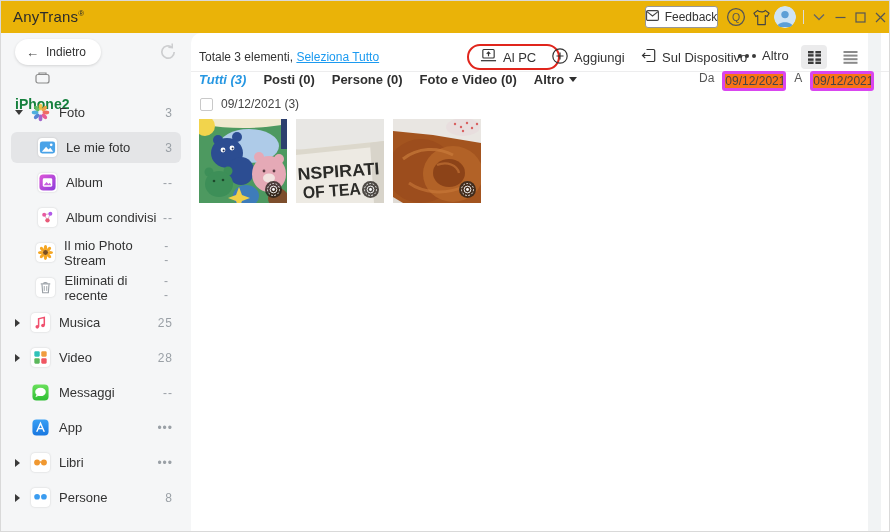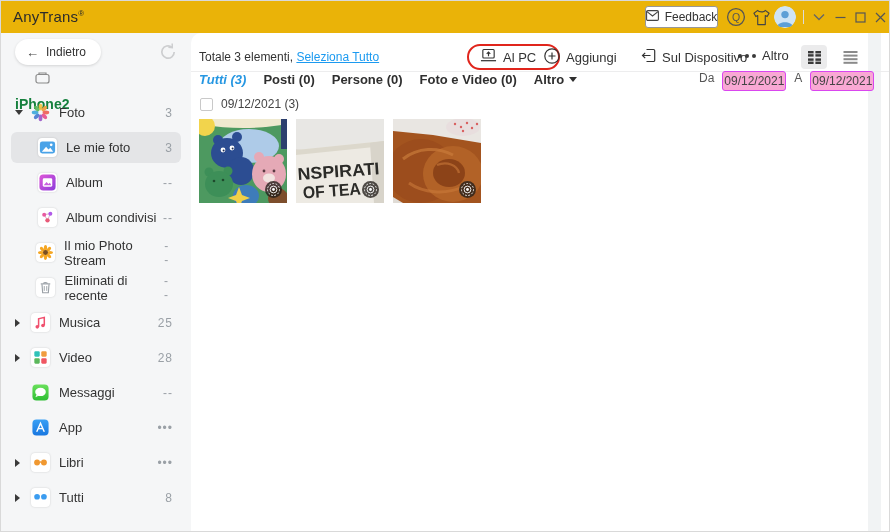--- a/index.html
+++ b/index.html
@@ -40,36 +40,36 @@
   .corner-bg { position:absolute; top:32px; left:190px; width:14px; height:14px; background:#f5f6f7; }
   .main { position:absolute; top:32px; left:190px; right:0; bottom:0; background:#fff; border-top-left-radius:10px; }
   .scroll-track { position:absolute; top:0; right:8px; width:13px; bottom:0; background:#f1f3f4; }
 
   .toolbar { position:absolute; top:0; left:0; right:0; height:31px; border-bottom:1px solid #ededee;margin-top:8px; }
   .summary { position:absolute; left:8px; top:9px; font-size:12px; color:#333; }
   .summary a { color:#1b9af0; text-decoration:underline; cursor:pointer; }
   .tool-btn { position:absolute; top:7px; display:flex; align-items:center; gap:6px; font-size:13px; color:#333; cursor:pointer; white-space:nowrap; }
   .alpc-btn { left:289px; }
   .alpc-annotation { position:absolute; left:276px; top:3px; width:93px; height:26px; border:2px solid #e0251c; border-radius:13px; pointer-events:none; }
-  .add-btn { left:353px; }
+  .add-btn { left:361px; }
   .ondevice-btn { left:450px; }
   .more-btn { left:547px; }
   .dots { display:flex; gap:3px; align-items:center; }
   .dots i { width:4px; height:4px; border-radius:50%; background:#3a3a3a; }
   .view-btn { position:absolute; top:4px; width:26px; height:24px; border-radius:4px; display:flex; align-items:center; justify-content:center; cursor:pointer; }
   .grid-btn { left:610px; background:#ebebec; }
   .list-btn { left:646px; }
 
   .filterbar { position:absolute; top:32px; left:0; right:0; height:31px; }
   .tabs { position:absolute; left:8px; top:7px; display:flex; gap:17px; font-size:13px; font-weight:bold; color:#2f2f2f; }
   .tab { cursor:pointer; display:flex; align-items:center; gap:5px; }
   .tab.active { color:#2697e2;font-style:italic; }
   .caret-down { width:0; height:0; border-left:4px solid transparent; border-right:4px solid transparent; border-top:5px solid #2f2f2f; }
   .dates { position:absolute; left:508px; top:6px; display:flex; align-items:flex-start; gap:8px; font-size:12px; color:#555; }
-  .date-input { width:64px; height:20px; border:1px solid #d946ef; border-radius:3px; background:#f9a8d4; font-size:12px; color:#444; text-align:center; font-family:"Liberation Sans",sans-serif; }
+  .date-input { width:64px; height:20px; border:3px solid #d946ef; border-radius:3px; background:#f97316; font-size:12px; color:#444; text-align:center; font-family:"Liberation Sans",sans-serif; }
 
   .group-row { position:absolute; top:64px; left:9px; display:flex; align-items:center; gap:8px; font-size:12px; color:#444; }
   .checkbox { width:13px; height:13px; border:1px solid #c9c9c9; border-radius:2px; background:#fff; cursor:pointer; }
 
   .thumbs { position:absolute; top:86px; left:8px; display:flex; gap:9px; }
   .thumb { position:relative; width:88px; height:84px; overflow:hidden; cursor:pointer; }
   .thumb svg.photo { display:block; width:88px; height:84px; }
   .live-badge { position:absolute; right:5px; bottom:5px; width:17px; height:17px; }
 </style>
 </head>
@@ -351,21 +351,21 @@
       <div class="nav-row">
         <span class="arrow-slot">
             <span class="tri-right"></span>
           </span>
         <span class="icon-tile">
           <svg width="19" height="19" viewBox="0 0 20 20">
               <circle cx="6.4" cy="9.2" r="3" fill="#3b9cf0"></circle>
               <circle cx="13.6" cy="9.2" r="3" fill="#3b9cf0"></circle>
             </svg>
         </span>
-        <span>Tutti</span>
+        <span>Persone</span>
         <span class="count">8</span>
       </div>
 
     </div>
   </div>
 
   <div class="corner-bg"></div>
   <div class="main">
     <div class="scroll-track"></div>
 

